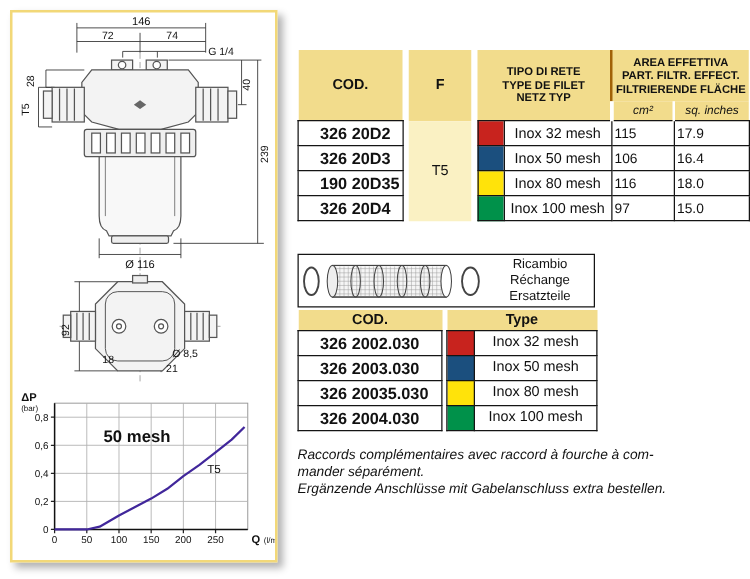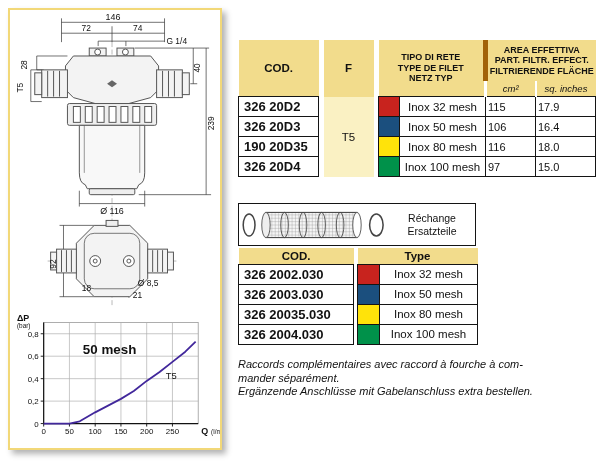--- a/index.html
+++ b/index.html
@@ -24,21 +24,21 @@
   
   table{border-collapse:collapse;table-layout:fixed;}
   #table1{position:absolute;left:238px;top:40px;}
   #table2{position:absolute;left:238px;top:248px;}
   th{background:#F2DC8C;font-weight:bold;padding:0;}
   th.gap,td.gap{background:transparent;border:none;padding:0;}
   th.big{font-size:11.5px;}
   .tri div{font-size:9px;line-height:10.5px;font-weight:bold;text-align:center;}
   th.sub{font-style:italic;font-weight:normal;font-size:9.5px;height:15px;margin-top:30px;}
   tbody td{border:1.6px solid #141414;height:19px;padding:0 2px;background:#fff;}
-  td.cod{font-weight:bold;font-size:13px;padding-left:5px;white-space:nowrap;}
+  td.cod{font-weight:bold;font-size:13px;padding-left:17px;white-space:nowrap;}
   td.fcell{background:#FAF1C3;border:none;text-align:center;font-size:11.5px;}
   td.swatch{padding:0;}
   td.type{font-size:11.5px;text-align:center;white-space:nowrap;}
   td.num{font-size:11px;text-align:left;}
 
   
   #ricambio{position:absolute;left:238px;top:203px;width:236px;height:41px;
             border:1.6px solid #141414;display:flex;align-items:center;background:#fff;}
   #ricambio .labels{flex:1;text-align:center;font-size:10.5px;line-height:13px;}
 
@@ -226,21 +226,21 @@
       <tr style="height:41px">
         <th class="big" rowspan="2">COD.</th>
         <th class="gap" rowspan="2"></th>
         <th class="big" rowspan="2">F</th>
         <th class="gap" rowspan="2"></th>
         <th class="tri" rowspan="2" colspan="2">
           <div>TIPO DI RETE</div>
           <div>TYPE DE FILET</div>
           <div>NETZ TYP</div>
         </th>
-        <th class="tri" colspan="2" style="border-left:5px solid #a16207">
+        <th class="tri" colspan="2" style="border-left:2px solid #a16207">
           <div>AREA EFFETTIVA</div>
           <div>PART. FILTR. EFFECT.</div>
           <div>FILTRIERENDE FLÄCHE</div>
         </th>
       </tr>
       <tr>
         <th class="sub" style="border-left:3px solid #fff;border-right:2px solid #fff">cm²</th>
         <th class="sub">sq. inches</th>
       </tr>
     </thead>
@@ -326,20 +326,21 @@
           <ellipse cx="54" cy="22" rx="4.5" ry="15" fill="none"></ellipse>
           <ellipse cx="76" cy="22" rx="4.5" ry="15" fill="none"></ellipse>
           <ellipse cx="98" cy="22" rx="4.5" ry="15" fill="none"></ellipse>
           <ellipse cx="120" cy="22" rx="4.5" ry="15" fill="none"></ellipse>
           <ellipse cx="140" cy="22" rx="5" ry="15" fill="#fff"></ellipse>
         </g>
         <ellipse cx="163" cy="22" rx="8" ry="13" stroke-width="1.8"></ellipse>
       </g>
     </svg>
     <div class="labels">
+      <div>Ricambio</div>
       <div>Réchange</div>
       <div>Ersatzteile</div>
     </div>
   </div>
 
   <table id="table2">
     <colgroup>
       <col style="width:115px">
         <col style="width:4px">
         <col style="width:22px">

